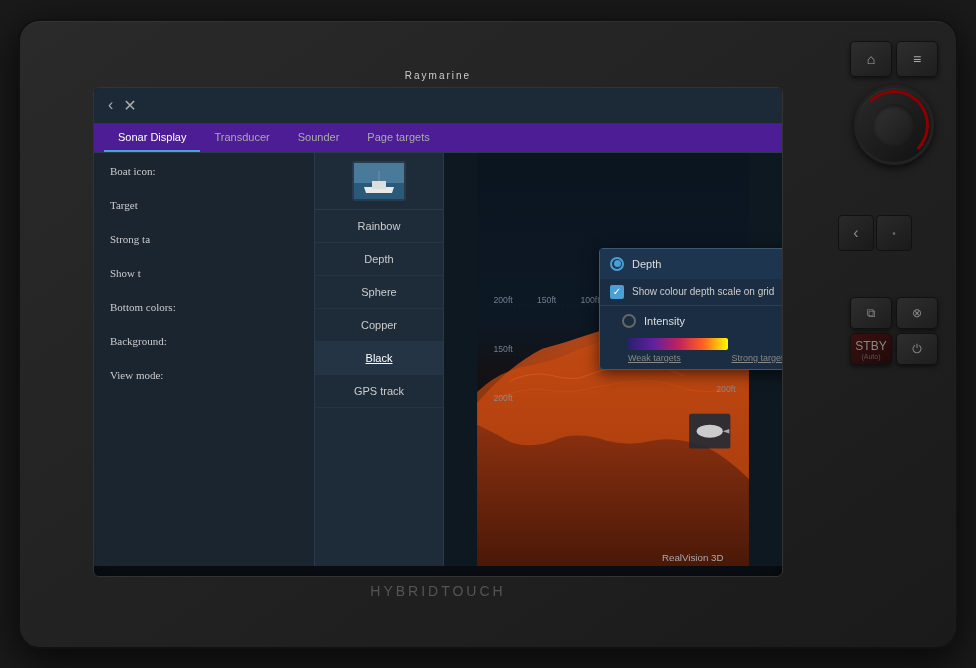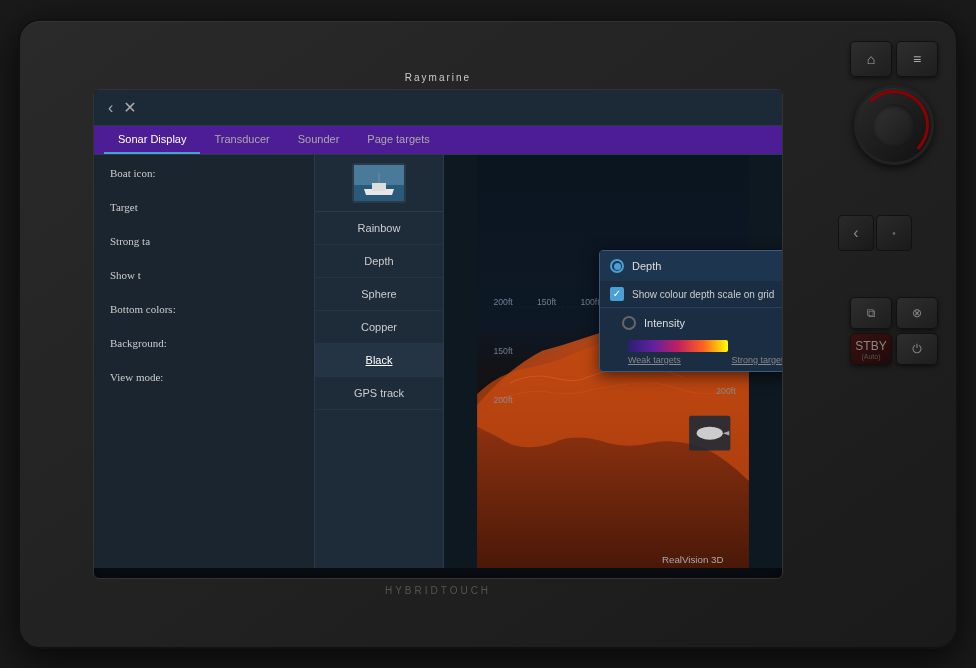--- a/index.html
+++ b/index.html
@@ -614,21 +614,21 @@
                 <span class="intensity-label">Strong targets</span>
               </div>
             </div>
 
           </div>
         </div>
       </div>
 
     </div>
 
-    <div style="margin-top:6px; color:#555; font-size:10px; letter-spacing:3px;">HYBRIDTOUCH</div>
+    <div style="margin-top:6px; color:#555; font-size:14px; letter-spacing:3px;">HYBRIDTOUCH</div>
   </div>
 
   <div class="right-panel">
 
     <div class="top-buttons">
       <div class="hw-btn">
         <span class="hw-icon">⌂</span>
       </div>
       <div class="hw-btn">
         <span class="hw-icon">≡</span>

